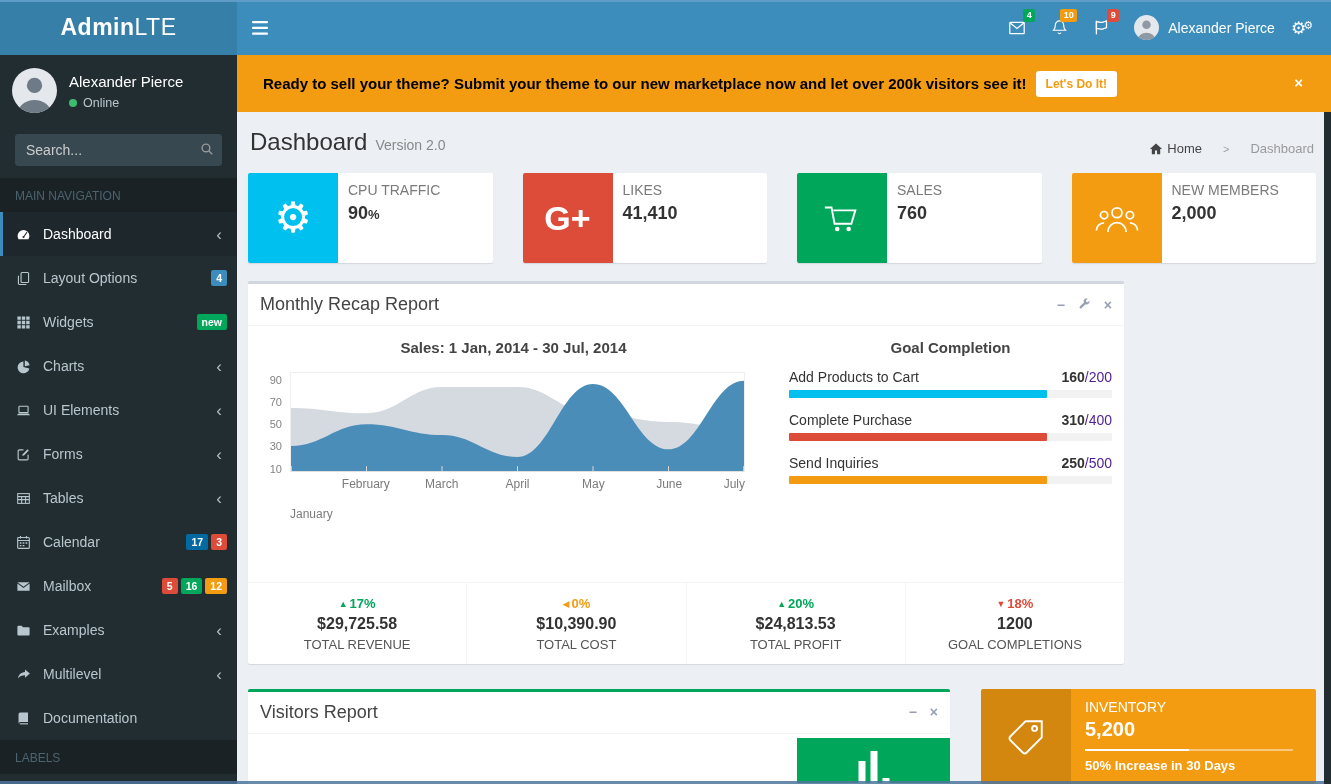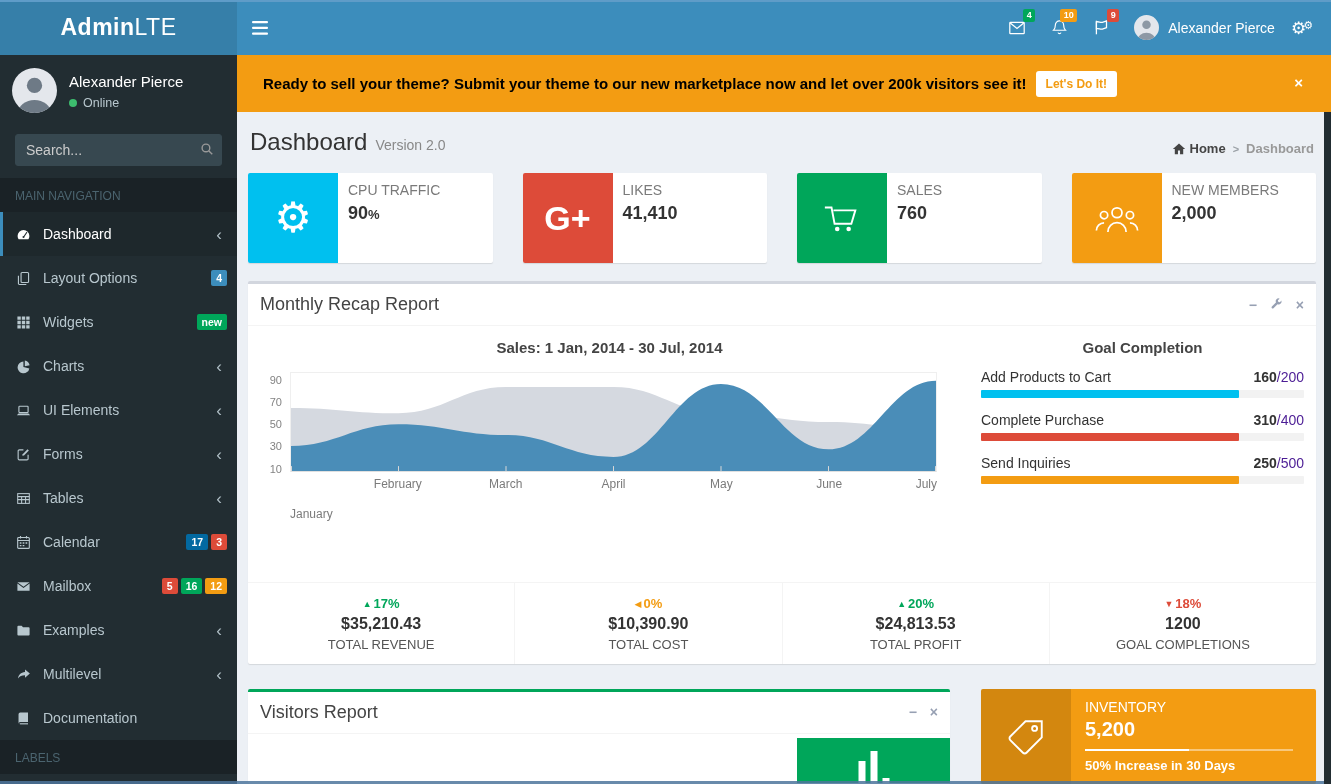--- a/index.html
+++ b/index.html
@@ -43,41 +43,41 @@
   .banner-text{color:#000000;font-size:15px;font-weight:bold;}
   .banner-btn{margin-left:9px;background:#fff;color:#f39c12;border:none;border-radius:3px;
         font-size:12px;font-weight:bold;padding:6px 10px;cursor:pointer;font-family:inherit;}
   .banner-close{position:absolute;right:28px;top:20px;color:#fff;font-size:15px;font-weight:bold;cursor:pointer;line-height:1;}
   
   .content{position:absolute;left:237px;top:112px;right:7px;bottom:0;background:#ecf0f5;}
   .right-strip{position:absolute;right:0;top:112px;bottom:0;width:7px;background:#222d32;}
   .page-header{position:absolute;left:13px;top:16px;display:flex;align-items:baseline;gap:8px;}
   .page-title{font-size:24px;color:#333;font-weight:normal;}
   .page-sub{font-size:14px;color:#888;}
-  .breadcrumb{position:absolute;right:10px;top:29px;display:flex;align-items:center;gap:7px;font-size:13px;color:#444;font-weight:bold;}
+  .breadcrumb{position:absolute;right:10px;top:29px;display:flex;align-items:center;gap:21px;font-size:13px;color:#444;}
   .breadcrumb .sep{color:#9aa0a6;font-size:11px;}
   .breadcrumb .current{color:#999;}
   .bc-home{display:flex;align-items:center;gap:4px;cursor:pointer;color:#444;}
   
   .info-row{position:absolute;left:11px;top:61px;width:1068px;display:flex;gap:30px;}
   .info-box{flex:1;height:90px;background:#fff;border-radius:2px;box-shadow:0 1px 1px rgba(0,0,0,.1);display:flex;}
   .ib-icon{width:90px;display:flex;align-items:center;justify-content:center;color:#fff;border-radius:2px 0 0 2px;}
   .ib-content{padding:4px 10px;}
   .ib-text{font-size:14px;color:#7a7a7a;margin-top:5px;}
   .ib-number{font-size:18px;font-weight:bold;color:#333;margin-top:5px;}
   .ib-number .unit{font-size:13px;font-weight:bold;}
   .gplus{font-size:34px;font-weight:bold;color:#fff;}
   .glyph-gear{font-size:42px;line-height:1;color:#fff;font-family:"DejaVu Sans",sans-serif;}
   
   .box{position:absolute;background:#fff;border-radius:2px;box-shadow:0 1px 1px rgba(0,0,0,.1);border-top:3px solid #d2d6de;}
   .box-header{position:relative;height:42px;border-bottom:1px solid #f4f4f4;}
   .box-title{position:absolute;left:12px;top:10px;font-size:18px;color:#444;}
   .box-tools{position:absolute;right:12px;top:13px;display:flex;gap:13px;align-items:center;color:#97a0b3;font-size:14px;}
   .tool{cursor:pointer;line-height:1;font-weight:bold;}
-  #recap-box{left:11px;top:169px;width:1068px;height:383px;}
+  #recap-box{left:11px;top:169px;width:876px;height:383px;}
   .recap-body{position:absolute;top:43px;left:0;right:0;bottom:82px;display:flex;padding:0 12px;}
   .chart-col{flex:1;min-width:0;}
   .chart-title{text-align:center;font-size:15px;font-weight:bold;color:#444;margin-top:12px;}
   .flot{display:flex;margin-top:16px;padding-right:22px;}
   .ylabels{width:30px;position:relative;height:100px;}
   .ylabels span{position:absolute;right:8px;font-size:11px;color:#838383;}
   .plot{flex:1;height:100px;position:relative;border:1px solid #efefef;border-bottom:1px solid #e0e0e0;}
   .plot svg{position:absolute;inset:0;}
   .xlabels{position:relative;height:16px;margin-left:30px;margin-right:22px;margin-top:5px;font-size:12px;color:#7b7b7b;}
   .xlabels span{position:absolute;top:0;white-space:nowrap;}
@@ -482,21 +482,21 @@
                 <div class="track">
                   <div class="fill" style="width:80%;background:#f39c12"></div>
                 </div>
               </div>
             </div>
         </div>
       </div>
       <div class="recap-footer" id="recap-footer">
           <div class="stat">
             <div class="stat-change" style="color:#00a65a"><span class="caret">▲</span>17%</div>
-            <div class="stat-value">$35,210.43</div>
+            <div class="stat-value">$29,725.58</div>
             <div class="stat-label">TOTAL REVENUE</div>
           </div>
           <div class="stat">
             <div class="stat-change" style="color:#f39c12"><span class="caret">◀</span>0%</div>
             <div class="stat-value">$10,390.90</div>
             <div class="stat-label">TOTAL COST</div>
           </div>
           <div class="stat">
             <div class="stat-change" style="color:#00a65a"><span class="caret">▲</span>20%</div>
             <div class="stat-value">$24,813.53</div>

